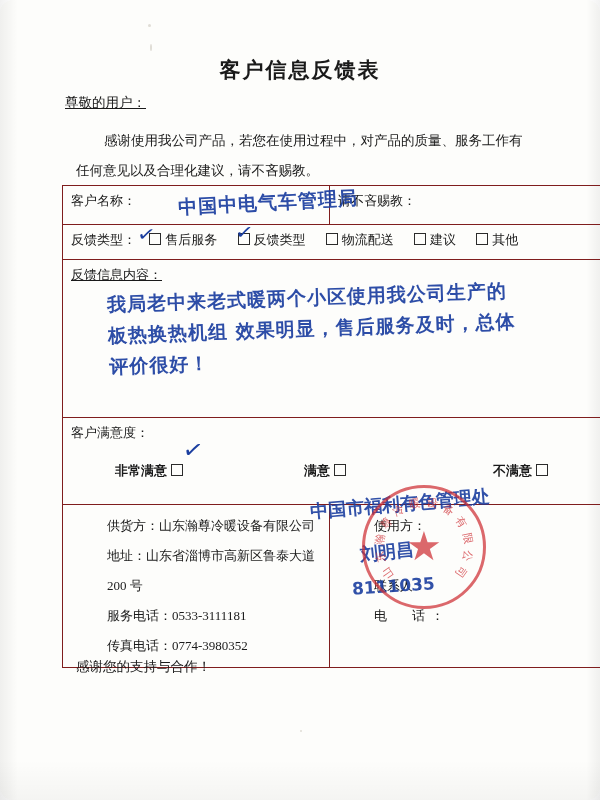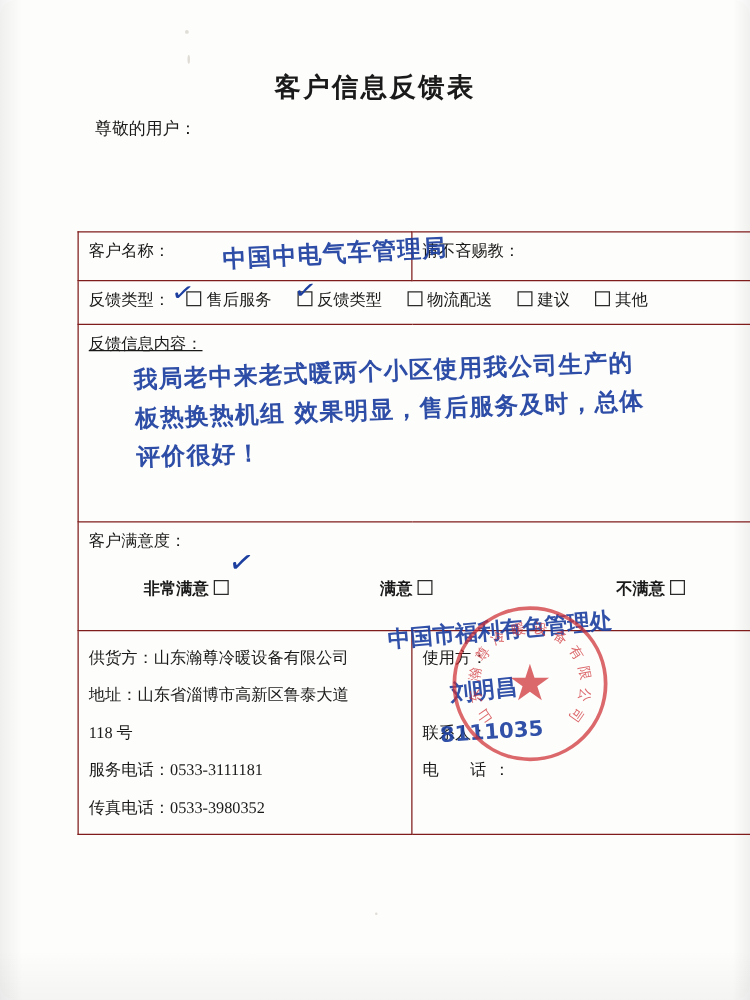--- a/index.html
+++ b/index.html
@@ -56,22 +56,23 @@
     text-align: center;
     font-size: 21px;
     font-weight: bold;
     letter-spacing: 2px;
     font-family: "DejaVu Serif", "Liberation Serif", serif;
   }
 
   .salutation {
     position: absolute;
     top: 94px;
-    left: 76px;
+    left: 65px;
     font-size: 13.5px;
+    text-decoration: underline;
   }
   .para1 {
     position: absolute;
     top: 126px;
     left: 76px;
     width: 452px;
     font-size: 13.5px;
     line-height: 30px;
     text-indent: 28px;
   }
@@ -110,21 +111,21 @@
   .cell-satisfaction { height: 74px; position: relative; }
   .sat-options {
     margin-top: 20px;
     display: flex;
     padding-left: 44px;
   }
   .sat-options .opt { width: 172px; position: relative; font-weight: bold; }
 
   .cell-supplier { width: 236px; line-height: 30px; height: 150px; }
   .cell-user { position: relative; line-height: 30px; }
-  .user-line { margin-bottom: 0; }
+  .user-line { margin-bottom: 0; margin-left: 36px; }
   .spaced { letter-spacing: 6px; }
 
   .thanks {
     position: absolute;
     top: 658px;
     left: 76px;
     font-size: 13.5px;
   }
 
   
@@ -228,20 +229,21 @@
   <div class="scan-edge-left"></div>
   <div class="scan-edge-right"></div>
   <div class="scan-edge-bottom"></div>
   <div class="speck" style="top:24px;left:148px;width:3px;height:3px;"></div>
   <div class="speck" style="top:44px;left:150px;width:2px;height:7px;"></div>
   <div class="speck" style="top:730px;left:300px;width:2px;height:2px;"></div>
 
   <div class="doc-title">客户信息反馈表</div>
 
   <div class="salutation">尊敬的用户：</div>
+  <div class="para1">感谢使用我公司产品，若您在使用过程中，对产品的质量、服务工作有任何意见以及合理化建议，请不吝赐教。</div>
 
   <table class="feedback">
     <tbody>
         <tr>
       <td class="cell-name">
         <span>客户名称：</span>
       </td>
       <td class="cell-time">
         <span>请不吝赐教：</span>
       </td>
@@ -268,23 +270,23 @@
           <span class="opt"><span>非常满意</span><span class="cb" style="margin-left:4px;margin-right:0;"></span></span>
           <span class="opt"><span>满意</span><span class="cb" style="margin-left:4px;margin-right:0;"></span></span>
           <span class="opt"><span>不满意</span><span class="cb" style="margin-left:4px;margin-right:0;"></span></span>
         </div>
       </td>
     </tr>
     <tr>
       <td class="cell-supplier">
         <div class="user-line">供货方：山东瀚尊冷暖设备有限公司</div>
         <div class="user-line">地址：山东省淄博市高新区鲁泰大道</div>
-        <div class="user-line">118 号</div>
+        <div class="user-line">200 号</div>
         <div class="user-line">服务电话：0533-3111181</div>
-        <div class="user-line">传真电话：0533-3980352</div>
+        <div class="user-line">传真电话：0774-3980352</div>
       </td>
       <td class="cell-user">
         <div class="user-line">使用方：</div>
         <div class="user-line" style="margin-top:30px;">联系人：</div>
         <div class="user-line spaced">电　话：</div>
       </td>
     </tr>
   </tbody>
     </table>
 
@@ -309,13 +311,14 @@
         <span style="transform: rotate(-11.3636deg) translate(-6px, -52px);">暖</span>
         <span style="transform: rotate(11.3636deg) translate(-6px, -52px);">设</span>
         <span style="transform: rotate(34.0909deg) translate(-6px, -52px);">备</span>
         <span style="transform: rotate(56.8182deg) translate(-6px, -52px);">有</span>
         <span style="transform: rotate(79.5455deg) translate(-6px, -52px);">限</span>
         <span style="transform: rotate(102.273deg) translate(-6px, -52px);">公</span>
         <span style="transform: rotate(125deg) translate(-6px, -52px);">司</span>
       </div>
   </div>
 
+  <div class="thanks">感谢您的支持与合作！</div>
 </div>
 
 </body></html>

